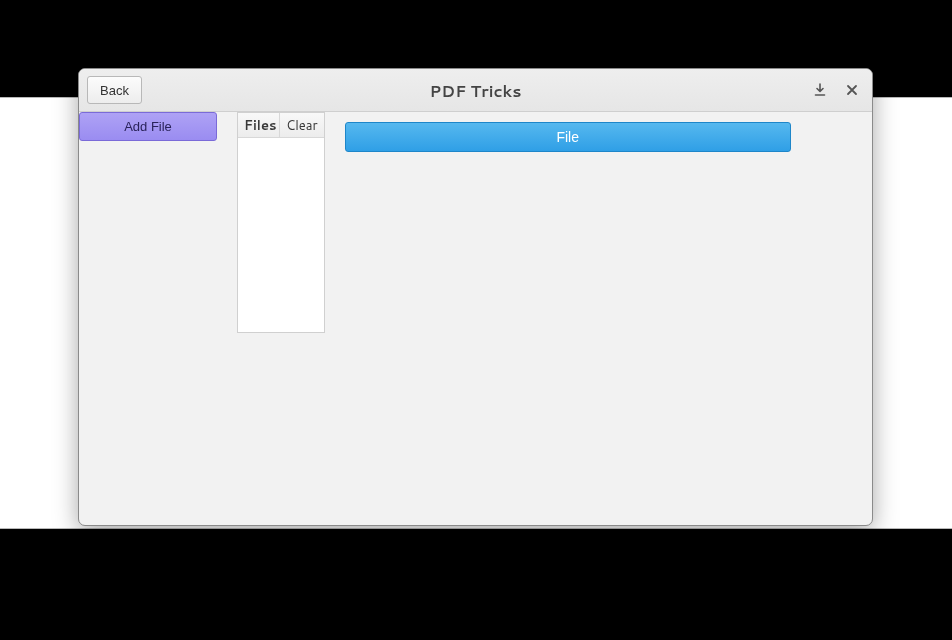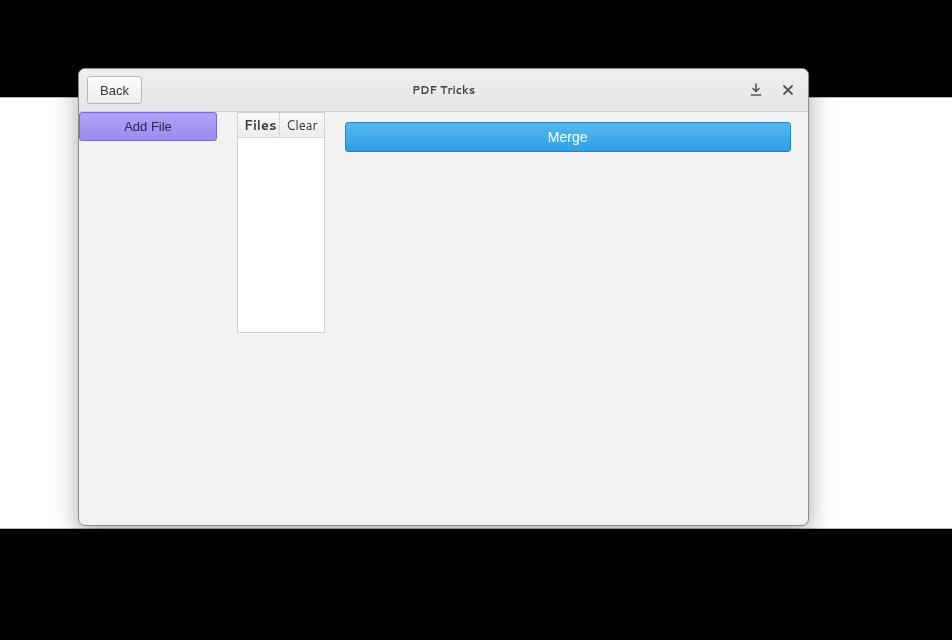--- a/index.html
+++ b/index.html
@@ -26,21 +26,21 @@
       height: 432px;
       background: #fff;
       border-top: 1px solid #b8b8b8;
       border-bottom: 1px solid #b8b8b8;
     }
 
     .window {
       position: absolute;
       top: 68px;
       left: 78px;
-      width: 731px;
+      width: 795px;
       height: 458px;
       background: #f2f2f2;
       border: 1px solid #8a8a8a;
       border-radius: 7px;
       box-shadow: 0 6px 24px rgba(0,0,0,0.35);
       overflow: hidden;
       display: flex;
       flex-direction: column;
     }
 
@@ -53,21 +53,21 @@
       padding: 0 8px;
       position: relative;
     }
 
     .headerbar-title {
       position: absolute;
       left: 0;
       right: 0;
       text-align: center;
       font-weight: 600;
-      font-size: 11px;
+      font-size: 16px;
       color: #444;
       pointer-events: none;
     }
 
     .headerbar-left {
       display: flex;
       align-items: center;
       z-index: 1;
     }
 
@@ -240,17 +240,17 @@
 
     <div class="list-area">
       <div class="list-header">
         <div class="col-files">Files</div>
         <div class="col-pages">Clear</div>
       </div>
       <div class="list-body"></div>
     </div>
 
     <div class="action-bar">
-      <button class="btn-primary">Merge</button>
+      <button class="btn-primary">File</button>
     </div>
   </div>
 
 </div>
 
 </body></html>

